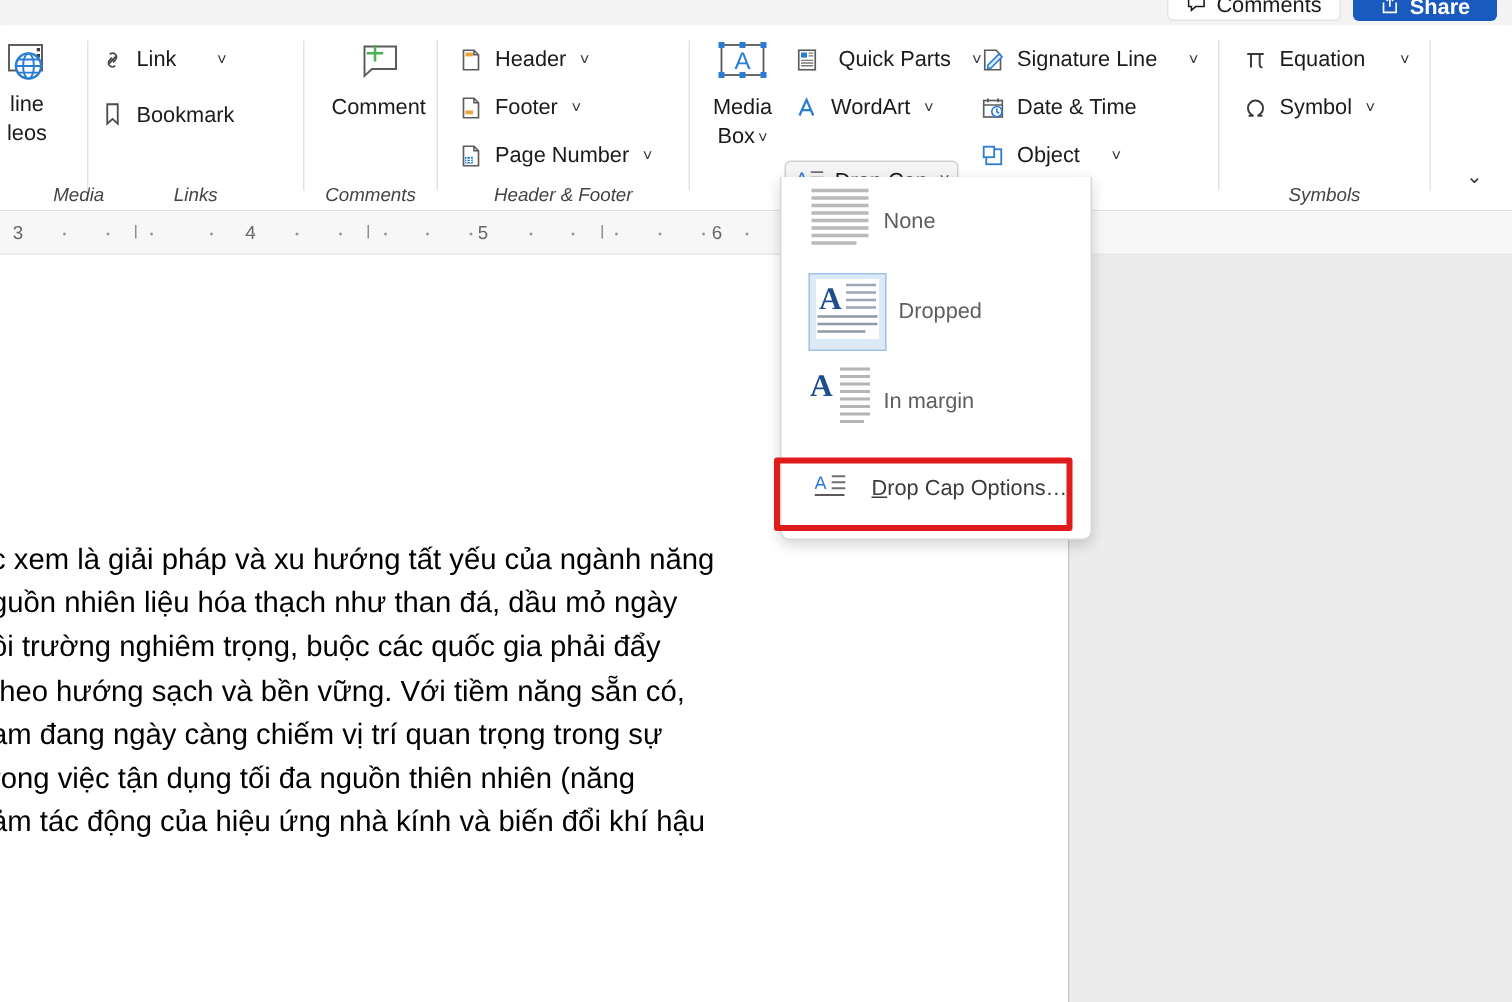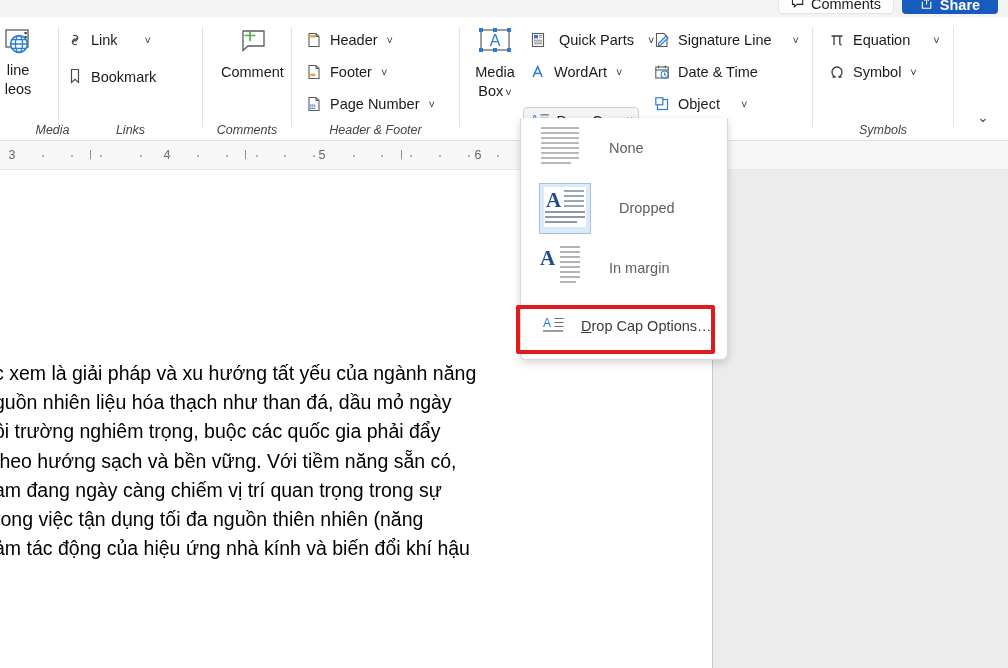--- a/index.html
+++ b/index.html
@@ -122,21 +122,21 @@
     width: 208px; height: 242px;
     background: #ffffff;
     border: 1px solid #d8d8d8;
     border-top: none;
     border-radius: 0 0 6px 6px;
     box-shadow: 0 3px 9px rgba(0,0,0,0.17);
     z-index: 40;
   }
   .menu-item {
     position: relative; display: flex; align-items: center;
-    height: 60px; padding-left: 18px; gap: 28px;
+    height: 60px; padding-left: 18px; gap: 8px;
     font-size: 14.5px; color: #5e5e5e;
   }
   .menu-item.opts { height: 56px; padding-left: 22px; gap: 16px; color: #3b3b3b; }
   .thumb { flex: 0 0 auto; }
   .thumb.sel {
     background: #dce9f7; border: 1px solid #9fc3e8; padding: 3px 4px;
   }
   .redbox {
     position: absolute; left: 516px; top: 305px;
     width: 199px; height: 49px;

